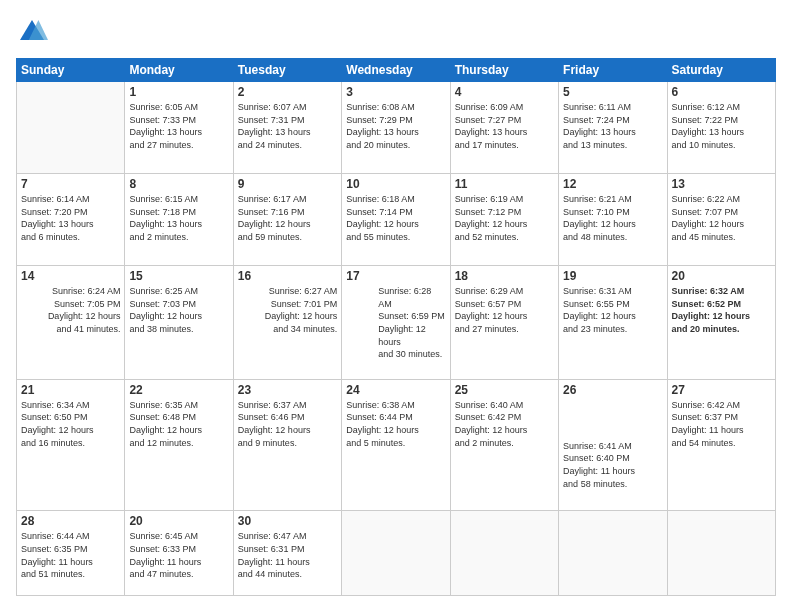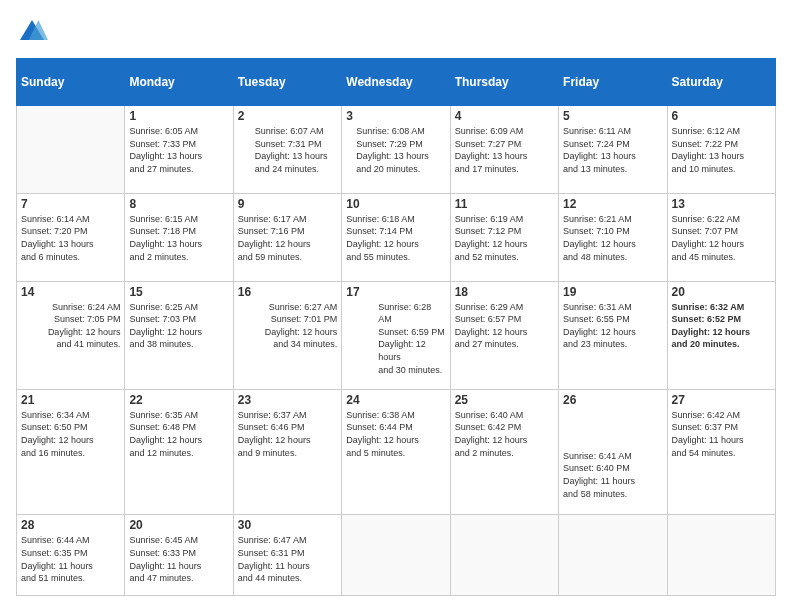--- a/index.html
+++ b/index.html
@@ -64,21 +64,21 @@
       border: 1px solid #ccc;
       border-collapse: collapse;
       width: 100%;
       table-layout: fixed;
     }
     .calendar th {
       background: #1a6fc4;
       color: #fff;
       font-size: 12px;
       font-weight: bold;
-      padding: 16px 4px;
+      padding: 4px 4px;
       text-align: left;
       border: 1px solid #1a6fc4;
     }
     .calendar td {
       border: 1px solid #ccc;
       vertical-align: top;
       padding: 3px 4px;
       font-size: 9.5px;
       color: #333;
       height: 80px;
@@ -139,28 +139,28 @@
           <td class="empty-cell"></td>
           <td>
             <span class="day-num">1</span>
             <div class="day-info" style="white-space: pre-line;">Sunrise: 6:05 AM
 Sunset: 7:33 PM
 Daylight: 13 hours
 and 27 minutes.</div>
           </td>
           <td>
             <span class="day-num">2</span>
-            <div class="day-info" style="white-space: pre-line; margin-left: 17px;">Sunrise: 6:07 AM
+            <div class="day-info" style="white-space: pre-line;">Sunrise: 6:07 AM
 Sunset: 7:31 PM
 Daylight: 13 hours
 and 24 minutes.</div>
           </td>
           <td>
             <span class="day-num">3</span>
-            <div class="day-info" style="white-space: pre-line; margin-left: 10px;">Sunrise: 6:08 AM
+            <div class="day-info" style="white-space: pre-line;">Sunrise: 6:08 AM
 Sunset: 7:29 PM
 Daylight: 13 hours
 and 20 minutes.</div>
           </td>
           <td>
             <span class="day-num">4</span>
             <div class="day-info" style="white-space: pre-line;">Sunrise: 6:09 AM
 Sunset: 7:27 PM
 Daylight: 13 hours
 and 17 minutes.</div>

